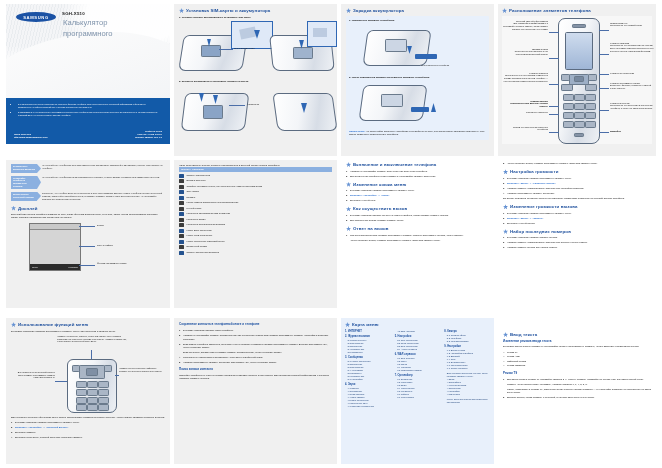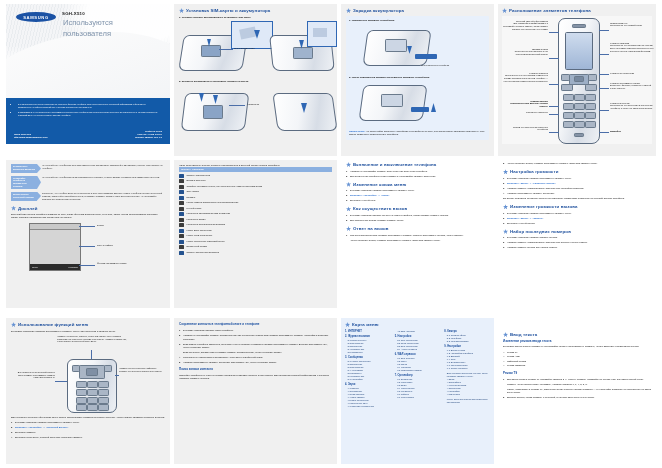--- a/index.html
+++ b/index.html
@@ -105,22 +105,22 @@
 
   <div class="cover">
     <div class="cover-swirl"></div>
 
     <div class="logo">
       <div class="ell"></div>
       <div class="lt">SAMSUNG</div>
     </div>
     <div class="model">SGH-X510</div>
     <div class="cover-title">
-      <div>Используются</div>
-      <div>пользователя</div>
+      <div>Калькулятор</div>
+      <div>программного</div>
     </div>
 
     <div class="cover-bar">
       <ul class="cover-bullets">
         <li>В этом руководстве кратко описываются основные функции телефона. Для получения более подробной информации о функциях и возможностях телефона обращайтесь к полному руководству пользователя.</li>
         <li>В зависимости от установленного программного обеспечения телефона или оператора связи некоторые из приведённых в данном руководстве описаний могут не соответствовать вашему телефону.</li>
       </ul>
       <div class="cover-foot-l">
         <div>World Wide Web</div>
         <div>http://www.samsungmobile.com</div>

